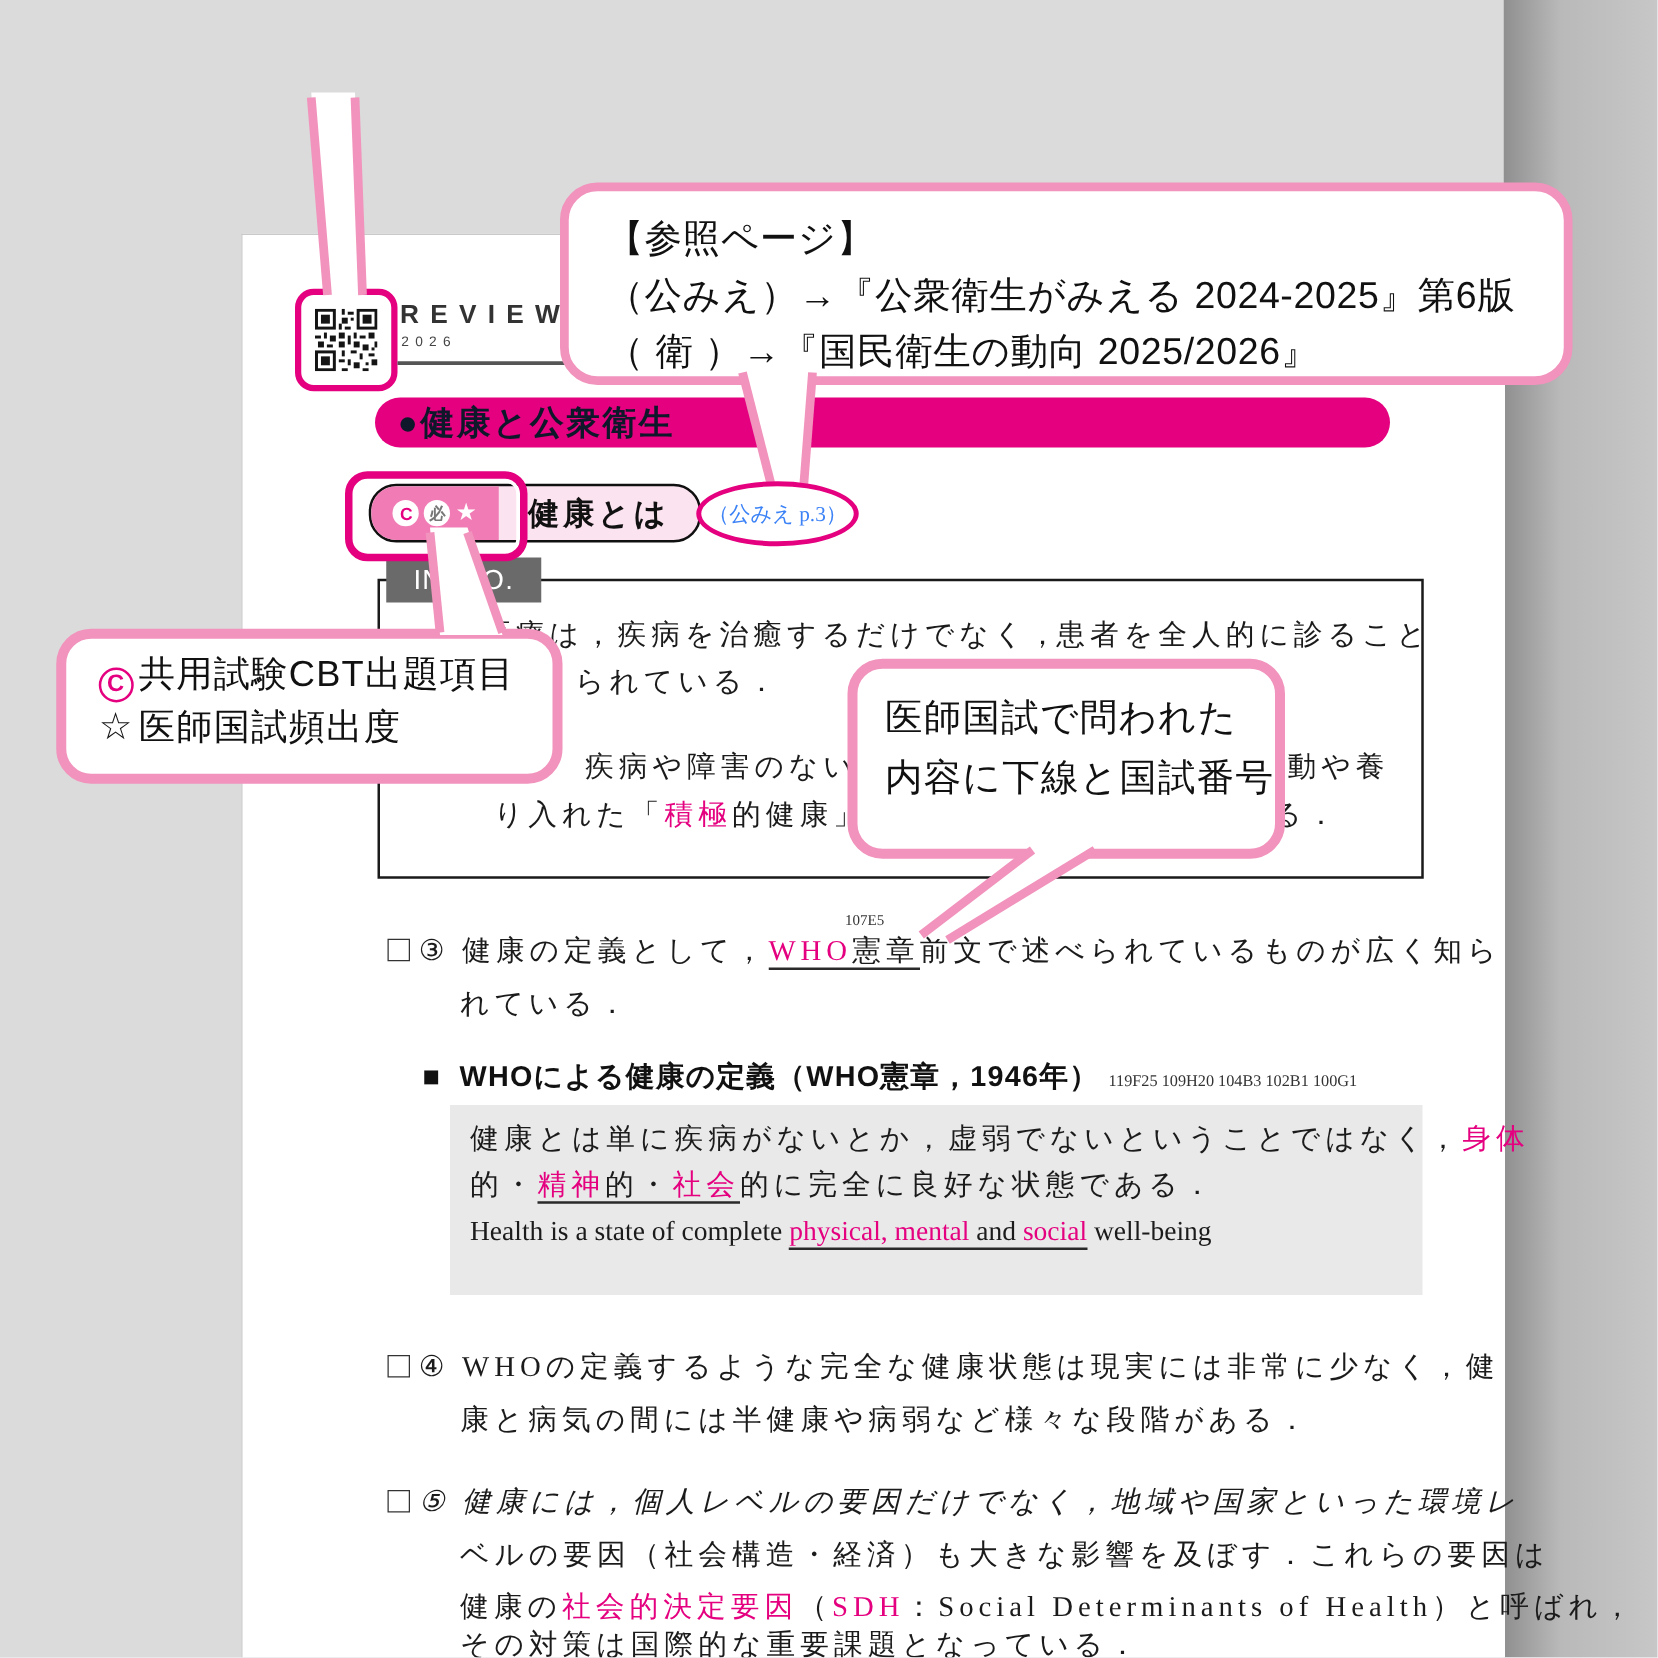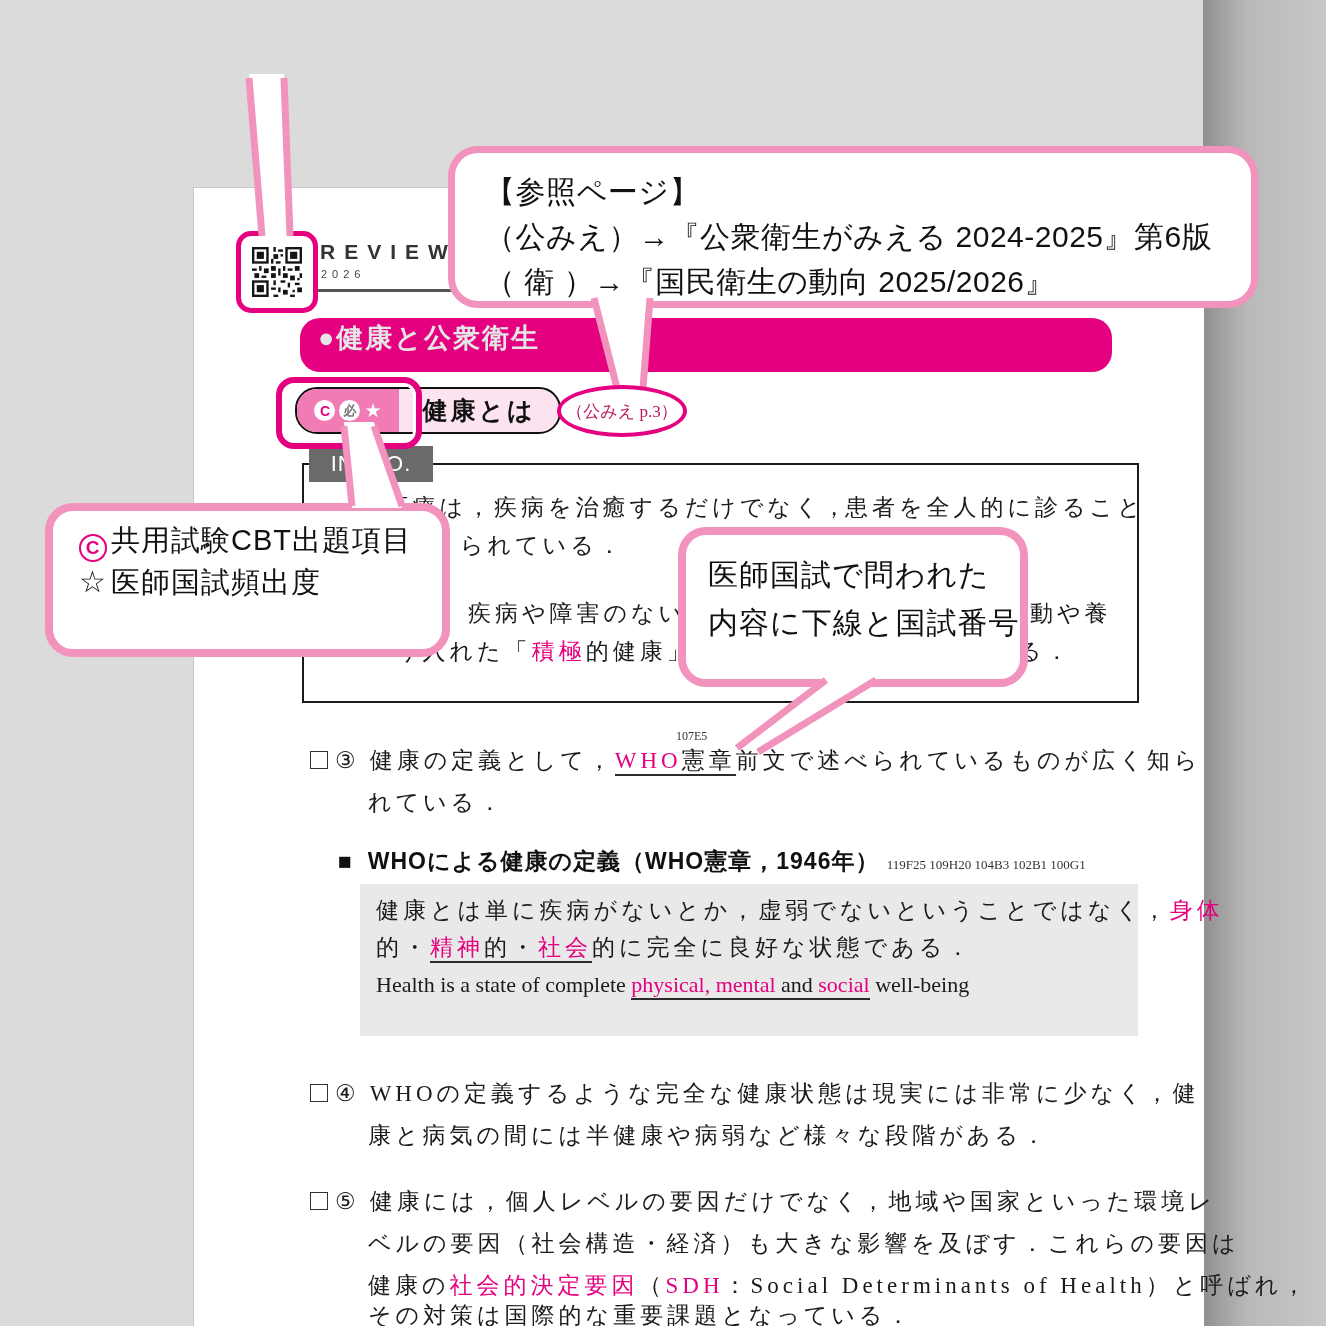--- a/index.html
+++ b/index.html
@@ -23,59 +23,59 @@
   .checkbox{display:inline-block;width:16px;height:16px;border:1.5px solid #333;
     margin-right:7px;position:relative;top:1px;}
   .cnum{letter-spacing:0;margin-right:14px;}
 
   
   .qr-box{left:236px;top:231px;width:72px;height:72px;border:5px solid #E4007F;
     border-radius:15px;background:#fff;z-index:10;display:flex;align-items:center;justify-content:center;}
   .review{left:320px;top:240px;font-size:21px;letter-spacing:9px;color:#333;font-weight:600;z-index:10;}
   .review-year{left:321px;top:268px;font-size:11px;letter-spacing:5px;color:#444;z-index:10;}
   .review-rule{left:318px;top:289px;width:342px;height:3px;background:#555;z-index:10;}
-  .chapter-bar{left:300px;top:318px;width:812px;height:54px;border-radius:20px;background:#E4007F;
-    color:#e5e5e5;font-weight:bold;font-size:27px;line-height:40px;padding-left:18px;box-sizing:border-box;
+  .chapter-bar{left:300px;top:318px;width:812px;height:40px;border-radius:20px;background:#E4007F;
+    color:#0f172a;font-weight:bold;font-size:27px;line-height:40px;padding-left:18px;box-sizing:border-box;
     letter-spacing:2px;z-index:10;}
 
   
   .sec-pill{left:295px;top:387px;width:262px;height:43px;border:2.5px solid #101010;border-radius:22px;
     display:flex;overflow:hidden;z-index:12;background:#FBE3F0;}
   .sec-pill .badge-seg{width:102px;background:#F17CB5;display:flex;align-items:center;justify-content:center;gap:4px;}
   .sec-pill .title-seg{flex:1;display:flex;align-items:center;justify-content:center;
     font-weight:bold;font-size:25px;color:#111;letter-spacing:3px;}
   .mini-circ{display:inline-flex;width:21px;height:21px;border-radius:50%;background:#fff;
     align-items:center;justify-content:center;font-size:14px;font-weight:bold;}
   .mini-c{color:#E4007F;}
   .mini-h{color:#777;font-size:13px;}
   .mini-star{color:#fff;font-size:19px;}
   .badge-annot{left:276px;top:377px;width:134px;height:60px;border:6px solid #E4007F;border-radius:18px;
     box-shadow:inset 0 0 0 3px #fff;z-index:30;}
   .ref-oval{left:557px;top:385px;width:122px;height:44px;border:4.5px solid #E4007F;border-radius:50%;
     background:#fff;z-index:70;display:flex;align-items:center;justify-content:center;
-    font-family:"Liberation Serif","DejaVu Serif",serif;font-size:17px;color:#be185d;}
+    font-family:"Liberation Serif","DejaVu Serif",serif;font-size:17px;color:#3b82f6;}
 
   
   .intro-label{left:309px;top:446px;width:124px;height:36px;background:#6a6a6a;color:#fff;
     font-size:22px;letter-spacing:1px;display:flex;align-items:center;justify-content:center;z-index:11;}
   .intro-box{left:302px;top:463px;width:833px;height:236px;border:2px solid #1a1a1a;z-index:10;}
 
   
   .gray-box{left:360px;top:884px;width:778px;height:152px;background:#E9E9E9;z-index:10;
     padding:8px 16px;box-sizing:border-box;}
   .gray-box .ln{line-height:37px;}
   .en{letter-spacing:0;font-size:22px;}
 
   
   .bubble{background:#fff;border:7px solid #F193BC;border-radius:34px;z-index:50;box-sizing:border-box;}
   .bubble-tap{left:193px;top:8px;width:972px;height:78px;display:flex;align-items:center;
     padding-left:42px;font-size:33px;color:#111;letter-spacing:1px;}
   .bubble-ref{left:448px;top:146px;width:810px;height:162px;border-radius:30px;
     padding:16px 0 0 30px;font-size:30px;color:#111;line-height:45px;letter-spacing:0.5px;}
-  .bubble-legend{left:45px;top:503px;width:405px;height:154px;border-width:8px;border-radius:28px;
+  .bubble-legend{left:45px;top:503px;width:405px;height:124px;border-width:8px;border-radius:28px;
     padding:8px 0 0 26px;font-size:29px;color:#111;line-height:42px;letter-spacing:1px;}
   .bubble-exam{left:678px;top:527px;width:350px;height:160px;border-width:8px;border-radius:28px;
     padding:16px 0 0 22px;font-size:30px;color:#111;line-height:48px;letter-spacing:1px;}
   .leg-circ{display:inline-flex;width:28px;height:28px;border-radius:50%;border:2.5px solid currentColor;
     align-items:center;justify-content:center;margin-right:4px;position:relative;top:4px;box-sizing:border-box;}
   .leg-c{color:#E4007F;font-size:19px;font-weight:bold;}
   .leg-h{color:#888;font-size:17px;}
   .leg-star{font-size:30px;margin-right:4px;}
   .leg-text{color:#111;}
 
@@ -183,21 +183,21 @@
     <div class="ln jp nowrap"><span>健康とは単に疾病がないとか，虚弱でないということではなく，</span><span class="pink">身体</span></div>
     <div class="ln jp nowrap"><span>的・</span><span class="u"><span class="pink">精神</span><span>的・</span><span class="pink">社会</span></span><span>的に完全に良好な状態である．</span></div>
     <div class="ln en nowrap"><span>Health is a state of complete </span><span class="u"><span class="pink">physical, mental</span><span> and </span><span class="pink">social</span></span><span> well-being</span></div>
   </div>
 
   <div class="abs serif jp nowrap" style="left:310px;top:1078px;z-index:10;">
     <span class="checkbox"></span><span class="cnum">④</span><span>WHOの定義するような完全な健康状態は現実には非常に少なく，健</span>
   </div>
   <div class="abs serif jp nowrap" style="left:368px;top:1120px;z-index:10;">康と病気の間には半健康や病弱など様々な段階がある．</div>
 
-  <div class="abs serif jp nowrap" style="left:310px;top:1186px;z-index:10;">
+  <div class="abs serif jp nowrap" style="left:310px;top:1186px;z-index:10;font-style:italic;">
     <span class="checkbox"></span><span class="cnum">⑤</span><span>健康には，個人レベルの要因だけでなく，地域や国家といった環境レ</span>
   </div>
   <div class="abs serif jp nowrap" style="left:368px;top:1228px;z-index:10;">ベルの要因（社会構造・経済）も大きな影響を及ぼす．これらの要因は</div>
   <div class="abs serif jp nowrap" style="left:368px;top:1270px;z-index:10;"><span>健康の</span><span class="pink">社会的決定要因</span><span>（</span><span class="pink">SDH</span><span>：Social Determinants of Health）と呼ばれ，</span></div>
   <div class="abs serif jp nowrap" style="left:368px;top:1300px;z-index:10;">その対策は国際的な重要課題となっている．</div>
 
 
   <div class="abs bubble bubble-ref nowrap">
     <div>【参照ページ】</div>
     <div>（公みえ）→『公衆衛生がみえる 2024-2025』第6版</div>

